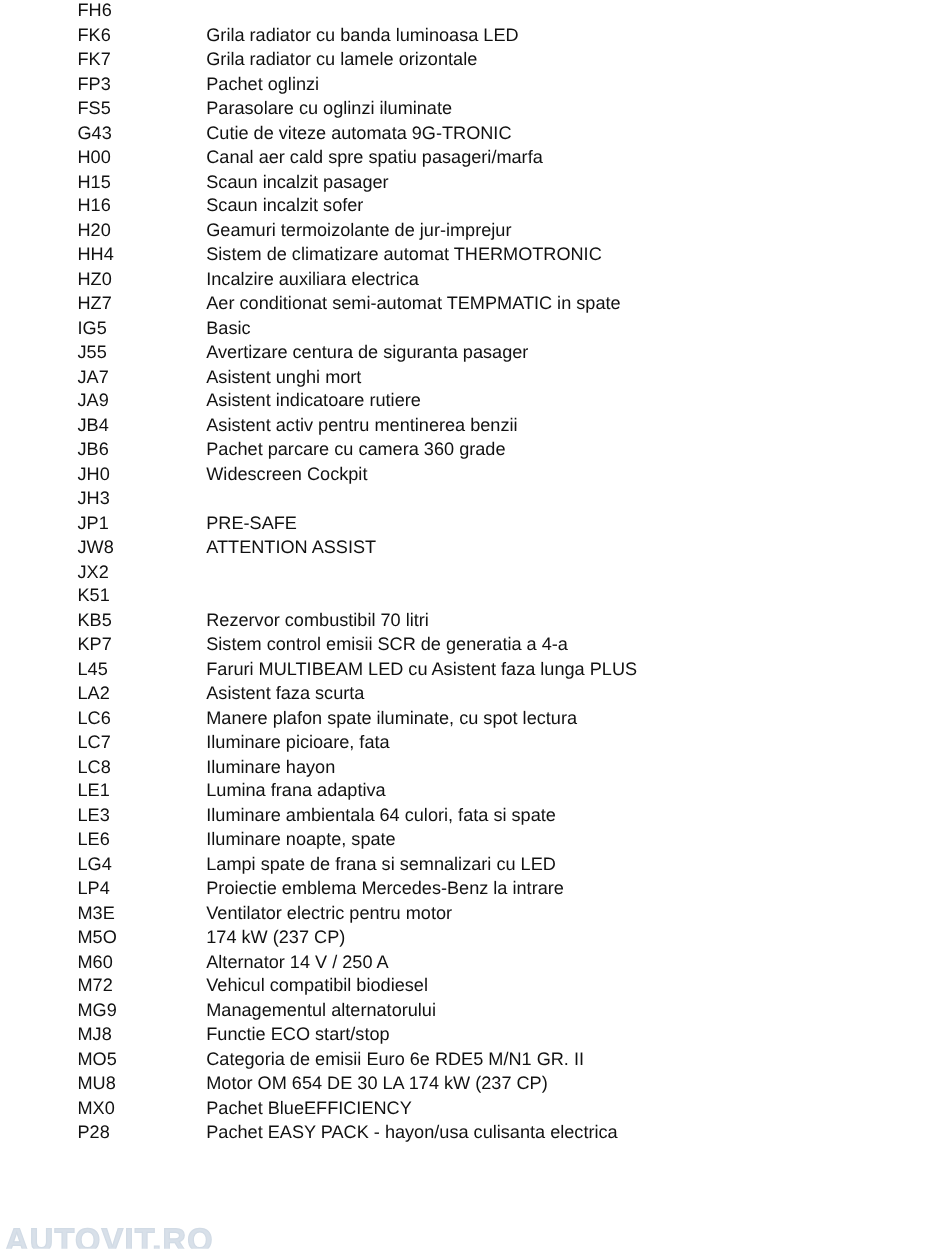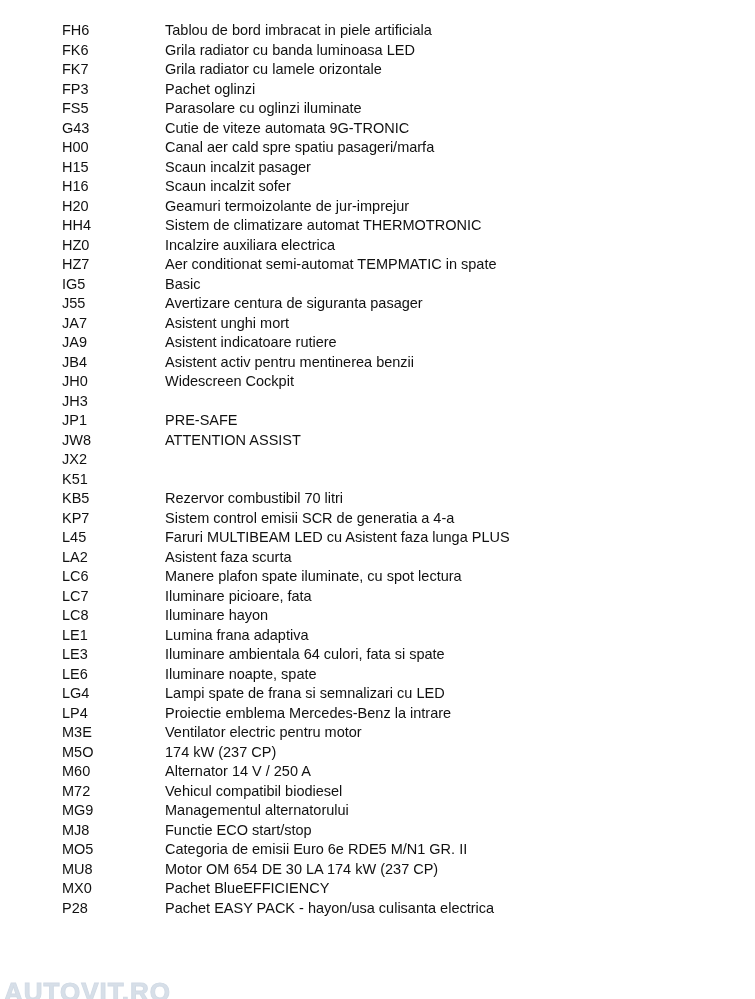--- a/index.html
+++ b/index.html
@@ -11,21 +11,20 @@
     width: 755px;
     height: 999px;
     position: relative;
     overflow: hidden;
     font-family: "Liberation Sans", sans-serif;
     color: #111111;
   }
   .page {
     position: relative;
     z-index: 1;
-    padding-top: 21px;
   }
   .row {
     display: flex;
     align-items: baseline;
     height: 19.5px;
     line-height: 19.5px;
     font-size: 14.5px;
     white-space: nowrap;
   }
   .code {
@@ -52,21 +51,20 @@
   }
 </style>
 </head>
 <body>
 
 <div class="watermark">AUTOVIT.RO</div>
 
 <div class="page">
     <div class="row">
       <span class="code">FH6</span>
-      <span class="desc">Tablou de bord imbracat in piele artificiala</span>
     </div>
     <div class="row">
       <span class="code">FK6</span>
       <span class="desc">Grila radiator cu banda luminoasa LED</span>
     </div>
     <div class="row">
       <span class="code">FK7</span>
       <span class="desc">Grila radiator cu lamele orizontale</span>
     </div>
     <div class="row">
@@ -121,20 +119,24 @@
       <span class="code">JA7</span>
       <span class="desc">Asistent unghi mort</span>
     </div>
     <div class="row">
       <span class="code">JA9</span>
       <span class="desc">Asistent indicatoare rutiere</span>
     </div>
     <div class="row">
       <span class="code">JB4</span>
       <span class="desc">Asistent activ pentru mentinerea benzii</span>
+    </div>
+    <div class="row">
+      <span class="code">JB6</span>
+      <span class="desc">Pachet parcare cu camera 360 grade</span>
     </div>
     <div class="row">
       <span class="code">JH0</span>
       <span class="desc">Widescreen Cockpit</span>
     </div>
     <div class="row">
       <span class="code">JH3</span>
     </div>
     <div class="row">
       <span class="code">JP1</span>

